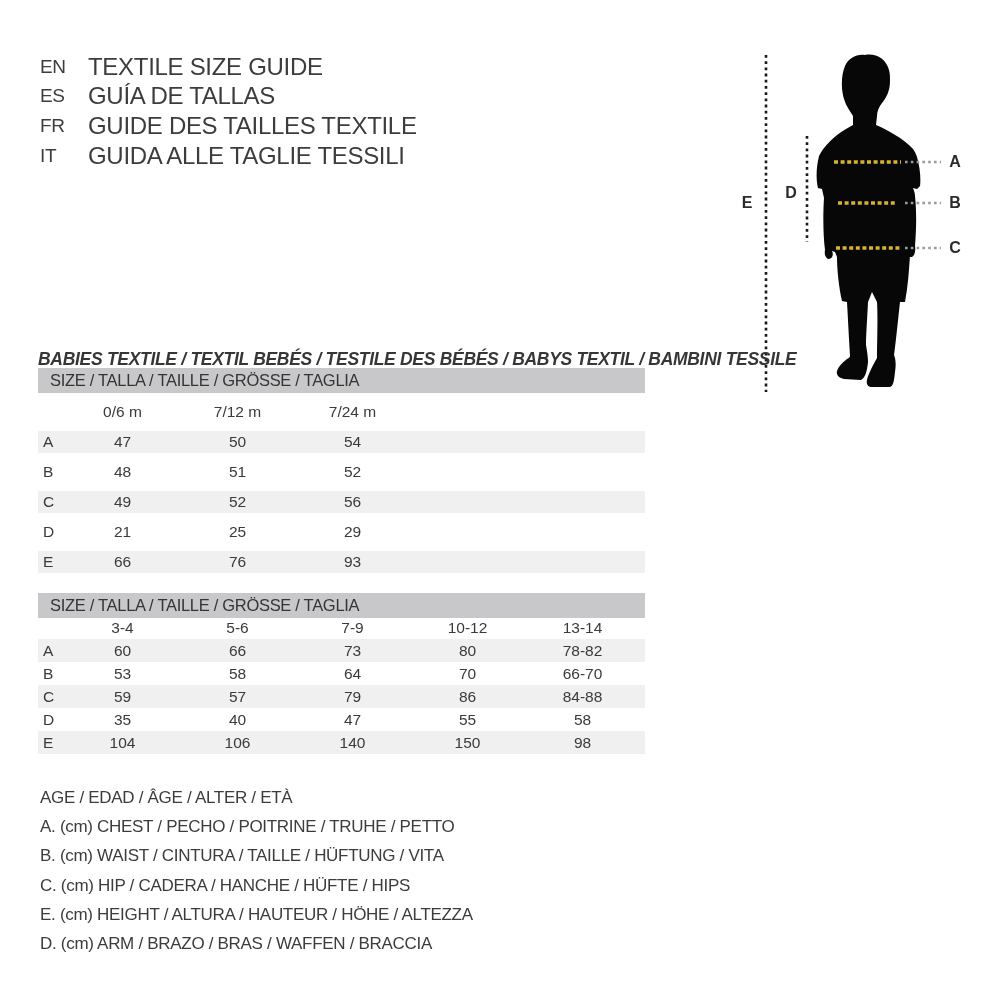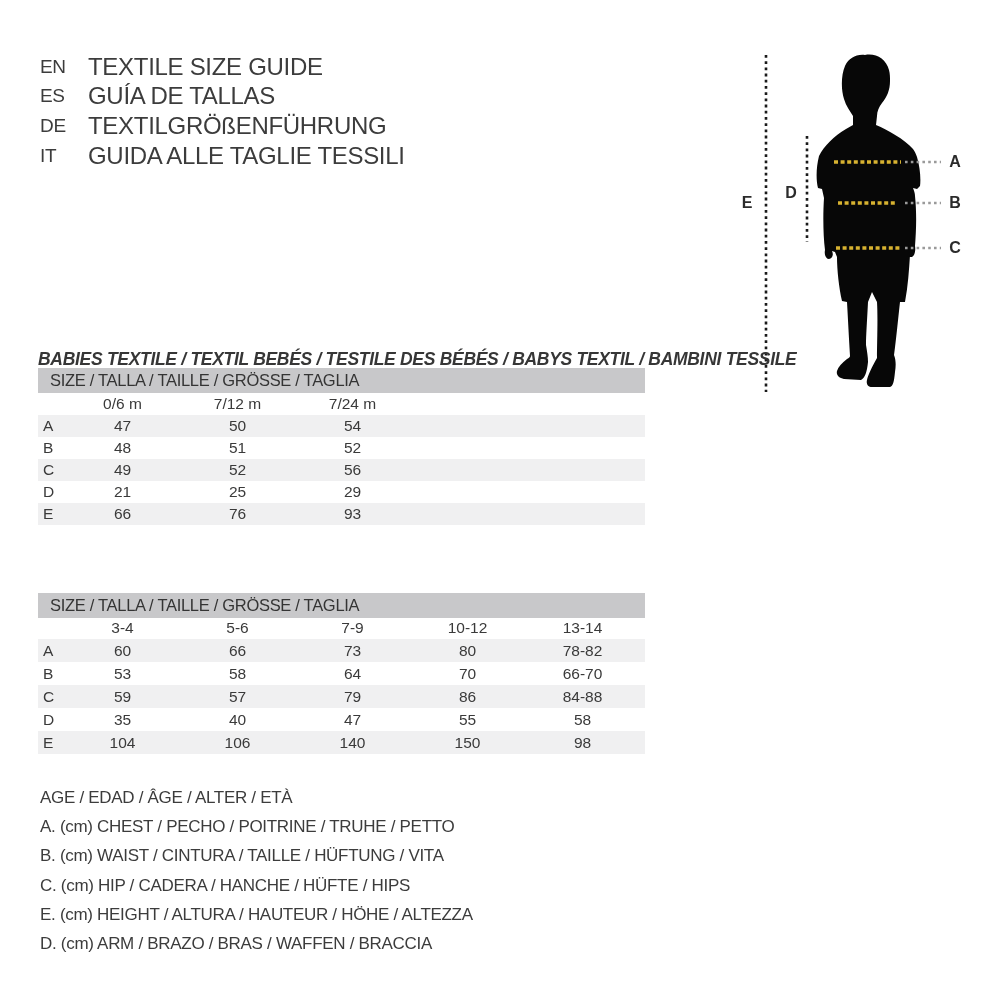--- a/index.html
+++ b/index.html
@@ -20,21 +20,21 @@
   .section-title{position:absolute;left:38px;font-size:17.5px;letter-spacing:-0.3px;color:#363636;white-space:nowrap;font-style:italic;}
   
   .size-bar{position:absolute;left:38px;width:607px;height:25px;background:#c8c8ca;
     font-size:16.5px;letter-spacing:-0.3px;color:#343434;line-height:25px;padding-left:12px;box-sizing:border-box;white-space:nowrap;}
   
   .table{position:absolute;left:38px;width:607px;font-size:15.5px;color:#3a3a3a;}
   .t-row{display:grid;grid-template-columns:27px 115px 115px 115px 115px 115px;align-items:center;}
   .t-row.striped{background:#f0f0f1;}
   .t-row .cell{text-align:center;white-space:nowrap;}
   .t-row .cell.label{text-align:left;padding-left:5px;}
-  .babies-table .t-row{height:22px;}
+  .babies-table .t-row{height:22px;margin-top:8px;}
   .children-table .t-row{height:23px;}
   .babies-table .t-row.head{height:22px;}
   
   .legend{position:absolute;left:40px;top:783px;}
   .legend-line{height:29.3px;display:flex;align-items:center;font-size:17px;letter-spacing:-0.3px;color:#3c3c3c;white-space:nowrap;}
 </style>
 </head>
 <body>
 
 <div class="canvas">
@@ -42,22 +42,22 @@
   <section class="lang-block">
     <div class="lang-row">
       <span class="lang-code">EN</span>
       <span class="lang-title">TEXTILE SIZE GUIDE</span>
     </div>
     <div class="lang-row">
       <span class="lang-code">ES</span>
       <span class="lang-title">GUÍA DE TALLAS</span>
     </div>
     <div class="lang-row">
-      <span class="lang-code">DE</span>
-      <span class="lang-title">TEXTILGRÖßENFÜHRUNG</span>
+      <span class="lang-code">FR</span>
+      <span class="lang-title">GUIDE DES TAILLES TEXTILE</span>
     </div>
     <div class="lang-row">
       <span class="lang-code">IT</span>
       <span class="lang-title">GUIDA ALLE TAGLIE TESSILI</span>
     </div>
   </section>
 
   <div class="figure">
     <svg width="280" height="365" viewBox="0 0 280 365">
 

